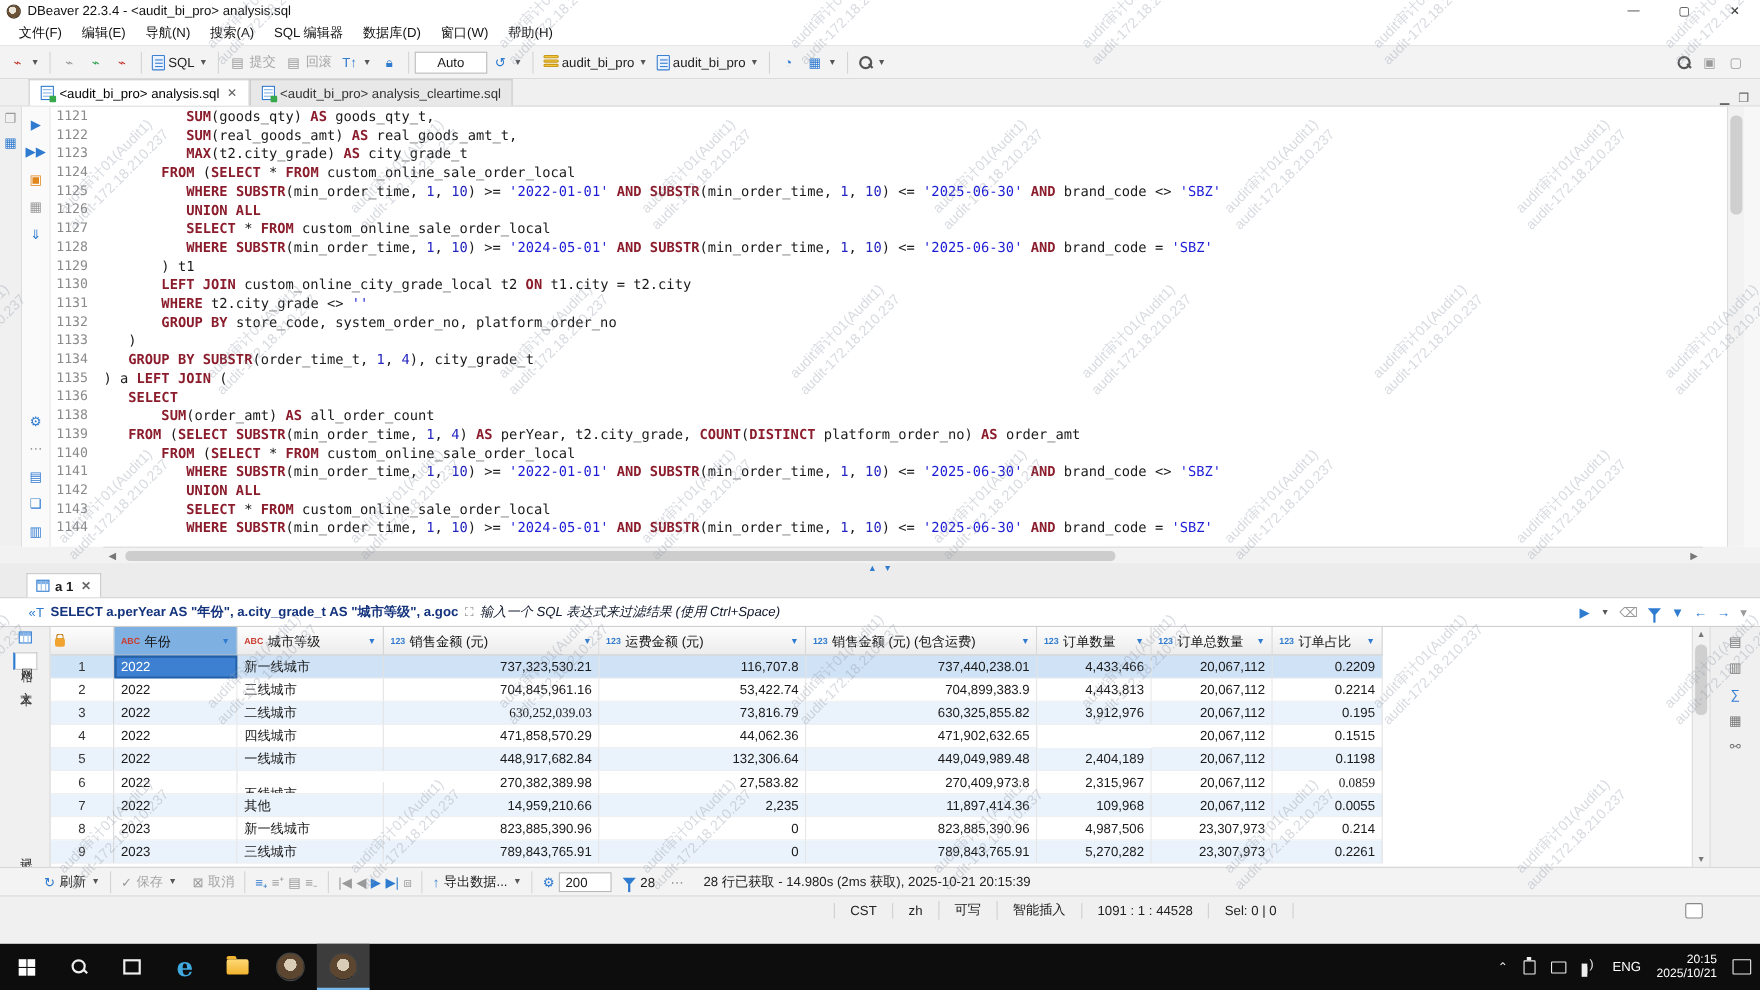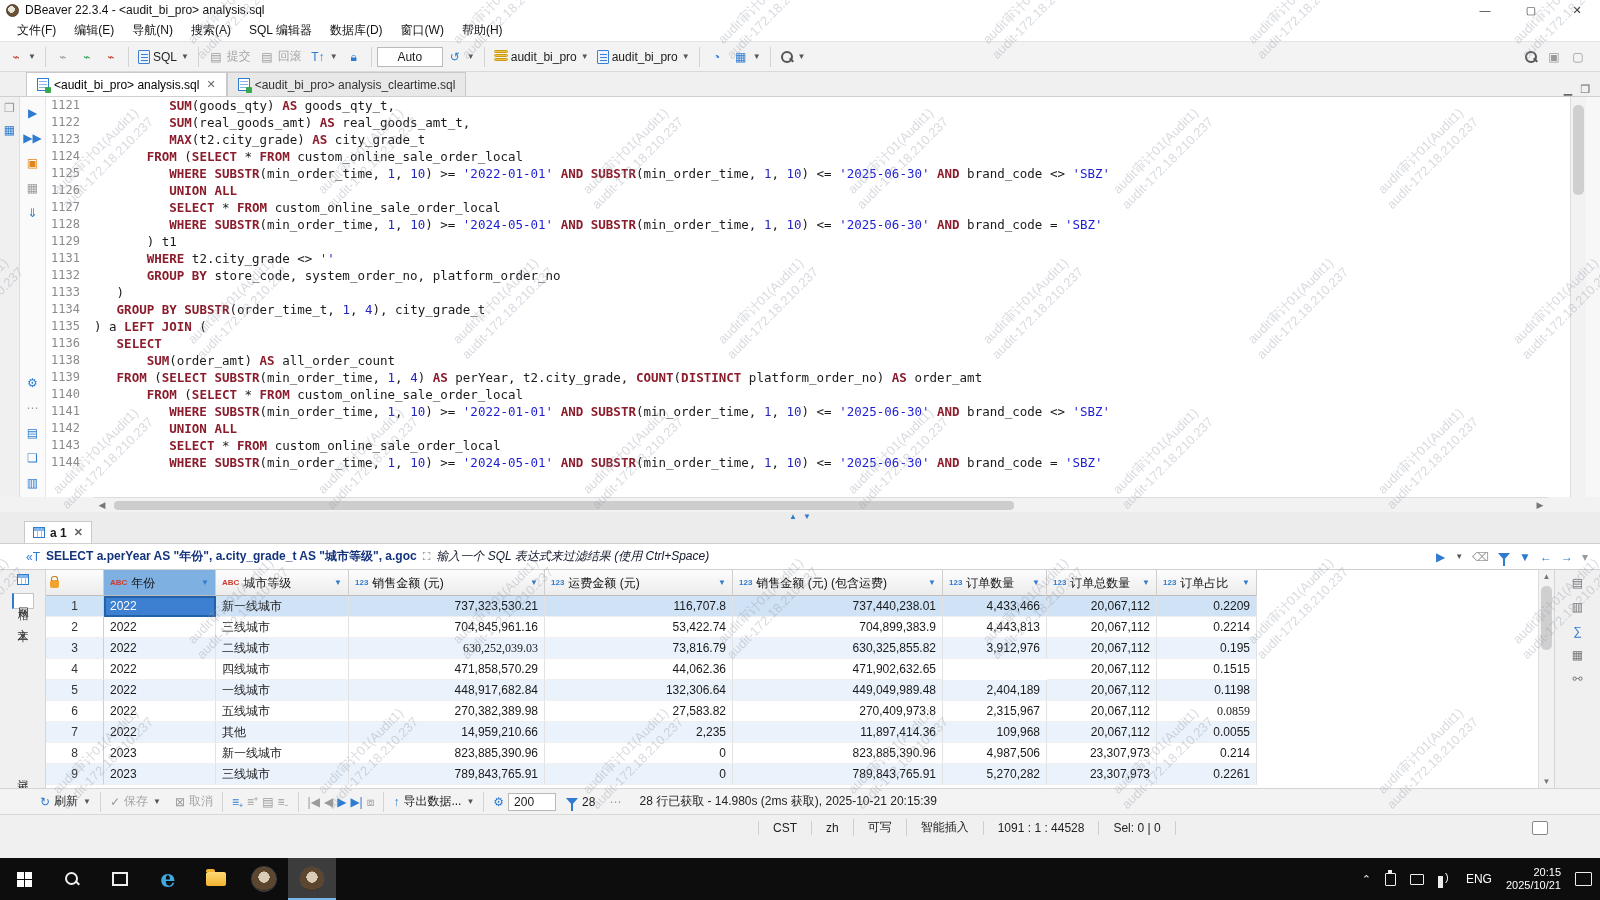--- a/index.html
+++ b/index.html
@@ -309,20 +309,21 @@
     <div id="ed-body">
         <div class="line"><span class="ln">1121</span><span class="lc"><span class="tk-t">          </span><span class="tk-k">SUM</span><span class="tk-t">(goods_qty) </span><span class="tk-k">AS</span><span class="tk-t"> goods_qty_t,</span></span></div>
         <div class="line"><span class="ln">1122</span><span class="lc"><span class="tk-t">          </span><span class="tk-k">SUM</span><span class="tk-t">(real_goods_amt) </span><span class="tk-k">AS</span><span class="tk-t"> real_goods_amt_t,</span></span></div>
         <div class="line"><span class="ln">1123</span><span class="lc"><span class="tk-t">          </span><span class="tk-k">MAX</span><span class="tk-t">(t2.city_grade) </span><span class="tk-k">AS</span><span class="tk-t"> city_grade_t</span></span></div>
         <div class="line"><span class="ln">1124</span><span class="lc"><span class="tk-t">       </span><span class="tk-k">FROM</span><span class="tk-t"> (</span><span class="tk-k">SELECT</span><span class="tk-t"> * </span><span class="tk-k">FROM</span><span class="tk-t"> custom_online_sale_order_local</span></span></div>
         <div class="line"><span class="ln">1125</span><span class="lc"><span class="tk-t">          </span><span class="tk-k">WHERE</span><span class="tk-t"> </span><span class="tk-k">SUBSTR</span><span class="tk-t">(min_order_time, </span><span class="tk-n">1</span><span class="tk-t">, </span><span class="tk-n">10</span><span class="tk-t">) &gt;= </span><span class="tk-s">'2022-01-01'</span><span class="tk-t"> </span><span class="tk-k">AND</span><span class="tk-t"> </span><span class="tk-k">SUBSTR</span><span class="tk-t">(min_order_time, </span><span class="tk-n">1</span><span class="tk-t">, </span><span class="tk-n">10</span><span class="tk-t">) &lt;= </span><span class="tk-s">'2025-06-30'</span><span class="tk-t"> </span><span class="tk-k">AND</span><span class="tk-t"> brand_code &lt;&gt; </span><span class="tk-s">'SBZ'</span></span></div>
         <div class="line"><span class="ln">1126</span><span class="lc"><span class="tk-t">          </span><span class="tk-k">UNION ALL</span></span></div>
         <div class="line"><span class="ln">1127</span><span class="lc"><span class="tk-t">          </span><span class="tk-k">SELECT</span><span class="tk-t"> * </span><span class="tk-k">FROM</span><span class="tk-t"> custom_online_sale_order_local</span></span></div>
         <div class="line"><span class="ln">1128</span><span class="lc"><span class="tk-t">          </span><span class="tk-k">WHERE</span><span class="tk-t"> </span><span class="tk-k">SUBSTR</span><span class="tk-t">(min_order_time, </span><span class="tk-n">1</span><span class="tk-t">, </span><span class="tk-n">10</span><span class="tk-t">) &gt;= </span><span class="tk-s">'2024-05-01'</span><span class="tk-t"> </span><span class="tk-k">AND</span><span class="tk-t"> </span><span class="tk-k">SUBSTR</span><span class="tk-t">(min_order_time, </span><span class="tk-n">1</span><span class="tk-t">, </span><span class="tk-n">10</span><span class="tk-t">) &lt;= </span><span class="tk-s">'2025-06-30'</span><span class="tk-t"> </span><span class="tk-k">AND</span><span class="tk-t"> brand_code = </span><span class="tk-s">'SBZ'</span></span></div>
         <div class="line"><span class="ln">1129</span><span class="lc"><span class="tk-t">       ) t1</span></span></div>
+        <div class="line"><span class="ln">1130</span><span class="lc"><span class="tk-t">       </span><span class="tk-k">LEFT JOIN</span><span class="tk-t"> custom_online_city_grade_local t2 </span><span class="tk-k">ON</span><span class="tk-t"> t1.city = t2.city</span></span></div>
         <div class="line"><span class="ln">1131</span><span class="lc"><span class="tk-t">       </span><span class="tk-k">WHERE</span><span class="tk-t"> t2.city_grade &lt;&gt; </span><span class="tk-s">''</span></span></div>
         <div class="line"><span class="ln">1132</span><span class="lc"><span class="tk-t">       </span><span class="tk-k">GROUP BY</span><span class="tk-t"> store_code, system_order_no, platform_order_no</span></span></div>
         <div class="line"><span class="ln">1133</span><span class="lc"><span class="tk-t">   )</span></span></div>
         <div class="line"><span class="ln">1134</span><span class="lc"><span class="tk-t">   </span><span class="tk-k">GROUP BY</span><span class="tk-t"> </span><span class="tk-k">SUBSTR</span><span class="tk-t">(order_time_t, </span><span class="tk-n">1</span><span class="tk-t">, </span><span class="tk-n">4</span><span class="tk-t">), city_grade_t</span></span></div>
         <div class="line"><span class="ln">1135</span><span class="lc"><span class="tk-t">) a </span><span class="tk-k">LEFT JOIN</span><span class="tk-t"> (</span></span></div>
         <div class="line"><span class="ln">1136</span><span class="lc"><span class="tk-t">   </span><span class="tk-k">SELECT</span></span></div>
         <div class="line"><span class="ln">1138</span><span class="lc"><span class="tk-t">       </span><span class="tk-k">SUM</span><span class="tk-t">(order_amt) </span><span class="tk-k">AS</span><span class="tk-t"> all_order_count</span></span></div>
         <div class="line"><span class="ln">1139</span><span class="lc"><span class="tk-t">   </span><span class="tk-k">FROM</span><span class="tk-t"> (</span><span class="tk-k">SELECT</span><span class="tk-t"> </span><span class="tk-k">SUBSTR</span><span class="tk-t">(min_order_time, </span><span class="tk-n">1</span><span class="tk-t">, </span><span class="tk-n">4</span><span class="tk-t">) </span><span class="tk-k">AS</span><span class="tk-t"> perYear, t2.city_grade, </span><span class="tk-k">COUNT</span><span class="tk-t">(</span><span class="tk-k">DISTINCT</span><span class="tk-t"> platform_order_no) </span><span class="tk-k">AS</span><span class="tk-t"> order_amt</span></span></div>
         <div class="line"><span class="ln">1140</span><span class="lc"><span class="tk-t">       </span><span class="tk-k">FROM</span><span class="tk-t"> (</span><span class="tk-k">SELECT</span><span class="tk-t"> * </span><span class="tk-k">FROM</span><span class="tk-t"> custom_online_sale_order_local</span></span></div>
         <div class="line"><span class="ln">1141</span><span class="lc"><span class="tk-t">          </span><span class="tk-k">WHERE</span><span class="tk-t"> </span><span class="tk-k">SUBSTR</span><span class="tk-t">(min_order_time, </span><span class="tk-n">1</span><span class="tk-t">, </span><span class="tk-n">10</span><span class="tk-t">) &gt;= </span><span class="tk-s">'2022-01-01'</span><span class="tk-t"> </span><span class="tk-k">AND</span><span class="tk-t"> </span><span class="tk-k">SUBSTR</span><span class="tk-t">(min_order_time, </span><span class="tk-n">1</span><span class="tk-t">, </span><span class="tk-n">10</span><span class="tk-t">) &lt;= </span><span class="tk-s">'2025-06-30'</span><span class="tk-t"> </span><span class="tk-k">AND</span><span class="tk-t"> brand_code &lt;&gt; </span><span class="tk-s">'SBZ'</span></span></div>
@@ -477,21 +478,21 @@
           <div class="gcell al-r" style="width: 196px; min-width: 196px;">448,917,682.84</div>
           <div class="gcell al-r" style="width: 188px; min-width: 188px;">132,306.64</div>
           <div class="gcell al-r" style="width: 210px; min-width: 210px;">449,049,989.48</div>
           <div class="gcell al-r" style="width: 104px; min-width: 104px;">2,404,189</div>
           <div class="gcell al-r" style="width: 110px; min-width: 110px;">20,067,112</div>
           <div class="gcell al-r" style="width: 100px; min-width: 100px;">0.1198</div>
         </div>
         <div class="grow r-even">
           <div class="gcell rownum">6</div>
           <div class="gcell al-l" style="width: 112px; min-width: 112px;">2022</div>
-          <div class="gcell al-l" style="width: 133px; min-width: 133px;">五线城市</div>
+          <div class="gcell al-l" style="width: 133px; min-width: 133px; margin-top: 10px;">五线城市</div>
           <div class="gcell al-r" style="width: 196px; min-width: 196px;">270,382,389.98</div>
           <div class="gcell al-r" style="width: 188px; min-width: 188px;">27,583.82</div>
           <div class="gcell al-r" style="width: 210px; min-width: 210px;">270,409,973.8</div>
           <div class="gcell al-r" style="width: 104px; min-width: 104px;">2,315,967</div>
           <div class="gcell al-r" style="width: 110px; min-width: 110px;">20,067,112</div>
           <div class="gcell al-r" style="width: 100px; min-width: 100px; font-family: Liberation Serif, serif;">0.0859</div>
         </div>
         <div class="grow r-odd">
           <div class="gcell rownum">7</div>
           <div class="gcell al-l" style="width: 112px; min-width: 112px;">2022</div>

